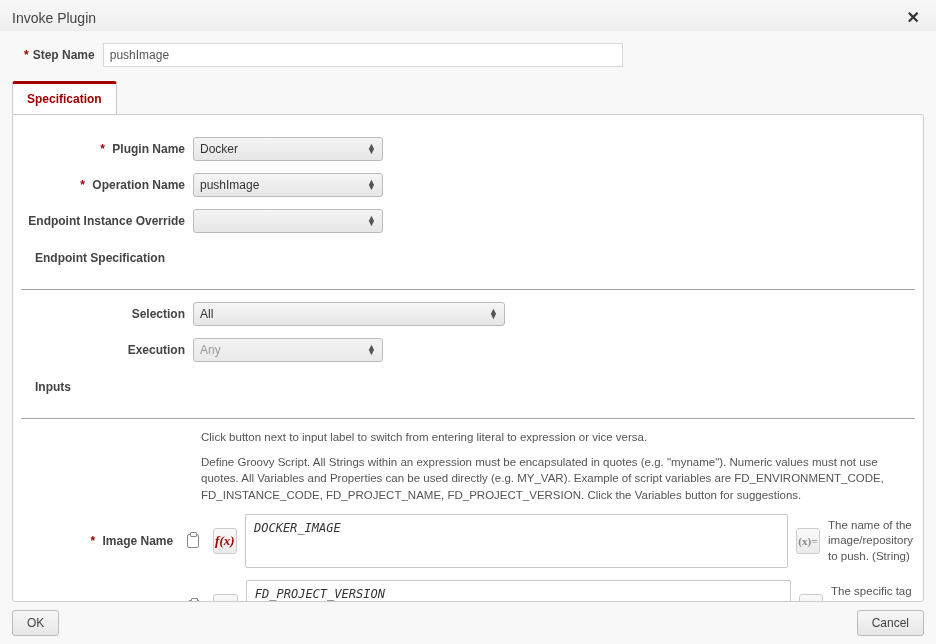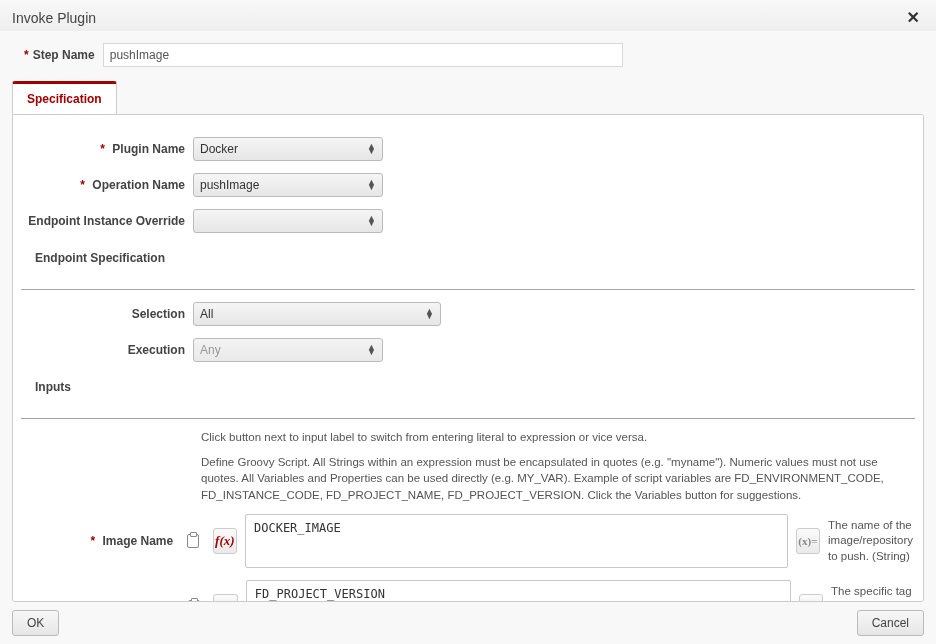--- a/index.html
+++ b/index.html
@@ -100,21 +100,21 @@
   border-radius: 3px;
   background: linear-gradient(#f5f5f5, #e6e6e6);
   padding: 2px 6px;
   font-size: 12px;
   color: #333;
   position: relative;
   display: flex;
   align-items: center;
   justify-content: space-between;
 }
-.form-select.wide { width: 248px; }
+.form-select.wide { width: 312px; }
 .form-select.disabled { color: #999; background: linear-gradient(#f3f3f3, #e9e9e9); gap: 36px; }
 .caret {
   font-size: 9px;
   color: #555;
   line-height: 0.6;
 }
 .section-header {
   font-weight: bold;
   color: #444;
   padding: 8px 12px 24px 14px;
@@ -184,20 +184,21 @@
 .textarea {
   width: 584px;
   height: 54px;
   border: 1px solid #c8c8c8;
   border-radius: 2px;
   padding: 6px 8px;
   font-size: 12px;
   color: #333;
   resize: none;
   margin: 0 8px;
+  font-style: italic;
 }
 .desc-col {
   font-size: 11.5px;
   color: #555;
   padding-left: 8px;
   line-height: 1.35;
   width: 96px;
   padding-top: 4px;
 }
 .footer {

